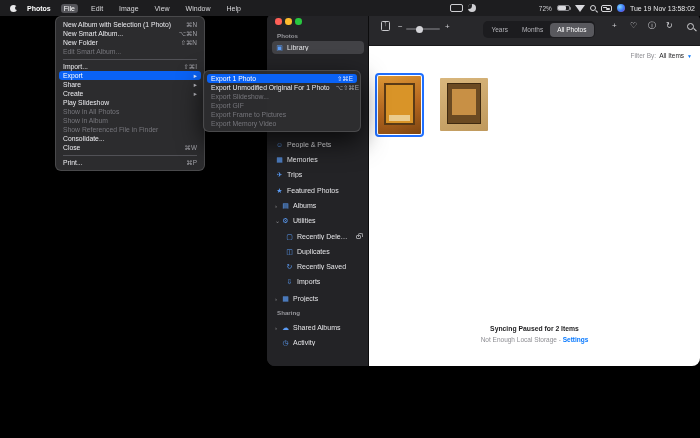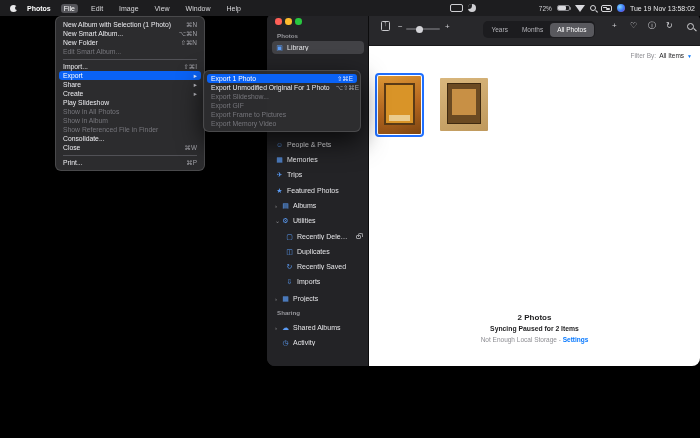--- a/index.html
+++ b/index.html
@@ -227,21 +227,20 @@
         <span class="ffunnel">▼</span>
       </div>
 
       <div id="t1" class="thumb sel">
           <span class="tin" style="display:block;position:absolute"></span>
         </div>
       <div id="t2" class="thumb">
           <span class="tin" style="display:block;position:absolute"></span>
         </div>
 
-      <div class="status stCount">2 Photos</div>
       <div class="status stSync">Syncing Paused for 2 Items</div>
       <div class="status stStore">
         <span>Not Enough Local Storage -</span>
         <span class="stLink">Settings</span>
       </div>
     </div>
   </div>
 </div>
 
 <div id="filemenu" class="menu">

